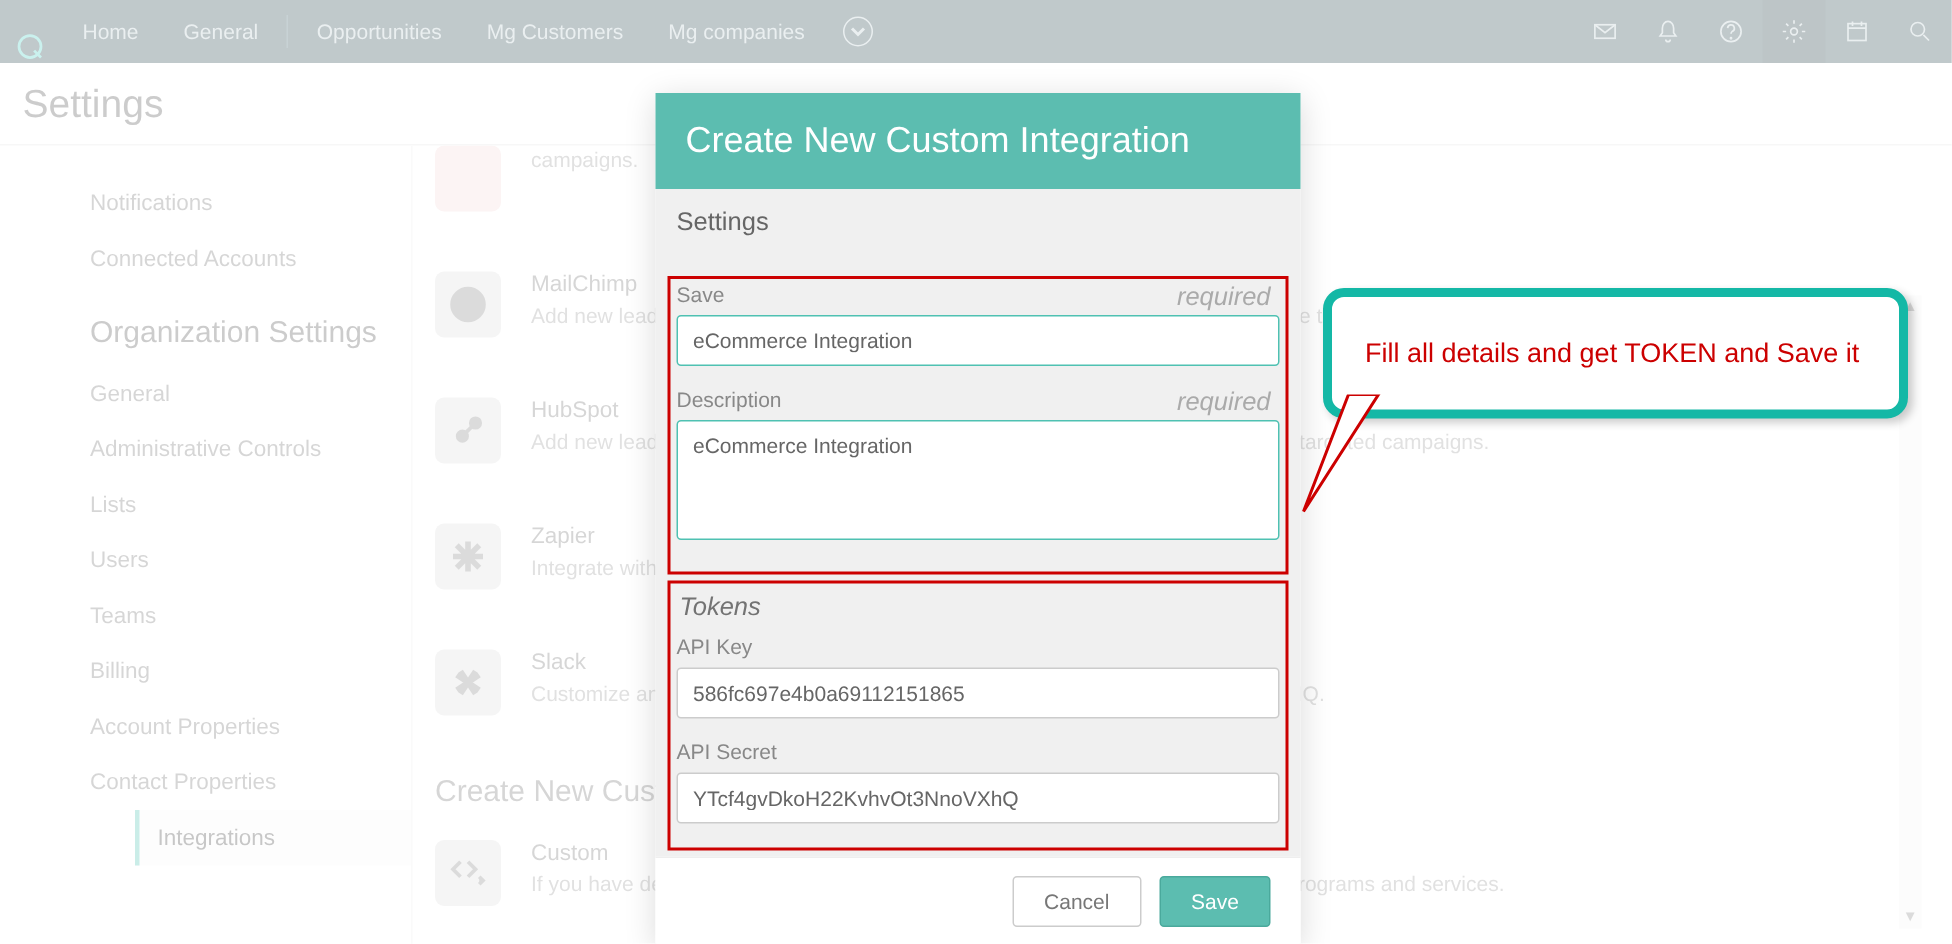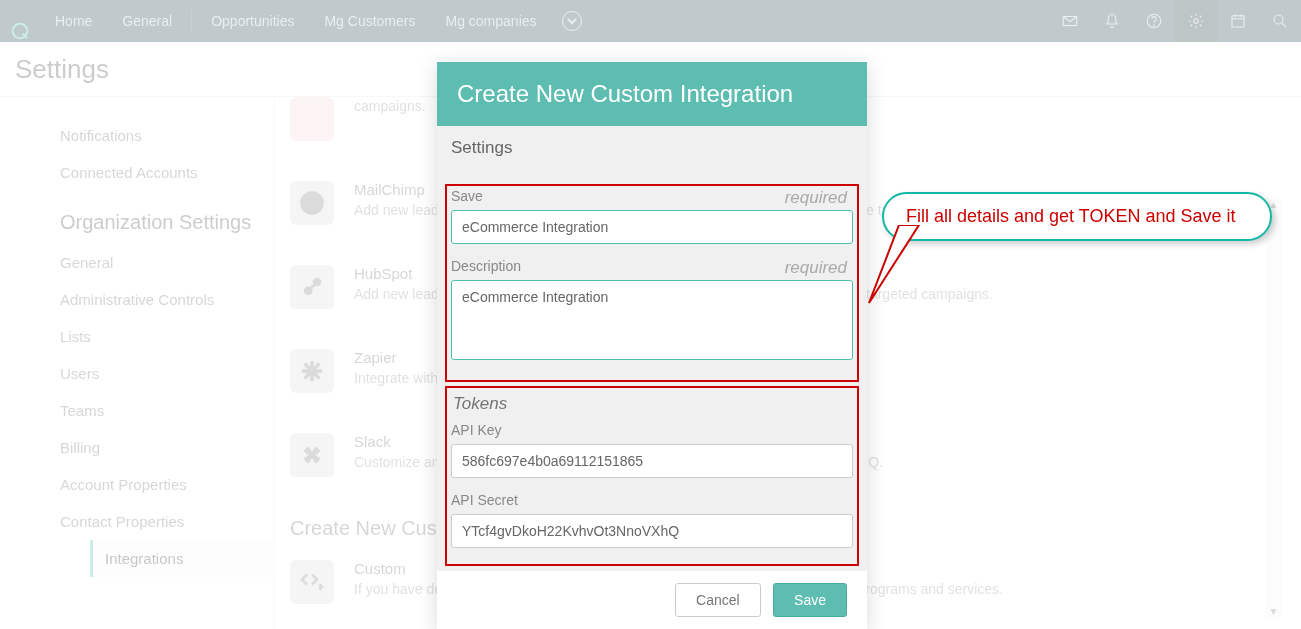--- a/index.html
+++ b/index.html
@@ -57,21 +57,21 @@
   textarea.field-input { height:80px; resize:none; }
   .highlight-box { border:2px solid #cc0000; padding:2px 4px 2px 4px; margin:4px 8px;}
 
   .modal-foot { padding:12px 20px; text-align:right; background:#fff; border-top:1px solid #eee;}
   .btn { display:inline-block; padding:8px 20px; border-radius:3px; font-size:14px; cursor:pointer; margin-left:8px;}
   .btn-cancel { background:#fff; border:1px solid #ccc; color:#777;}
   .btn-save { background:#5cbdb0; border:1px solid #4aa99c; color:#fff;}
 
   
   .callout { position:absolute; left:882px; top:192px; width:390px; z-index:30; }
-  .callout-box { border:2px solid #14b8a6; border-radius:25px; background:#fff; padding:10px 22px; box-shadow:3px 3px 6px rgba(0,0,0,0.2);}
+  .callout-box { border:6px solid #14b8a6; border-radius:14px; background:#fff; padding:25px 22px; box-shadow:3px 3px 6px rgba(0,0,0,0.2);}
   .callout-box p { color:#cc0000; font-size:18px; line-height:1.4; }
   .callout-tail { position:absolute; left:-18px; bottom:-64px; width:60px; height:80px; }
   .callout-tail svg polygon { fill:#fff; stroke:#cc0000; stroke-width:2;}
 
   .vscroll { position:absolute; right:20px; top:100px; bottom:10px; width:15px; background:#f3f3f3;}
   .vscroll-arrow { width:15px; height:15px; display:flex; align-items:center; justify-content:center; color:#888; font-size:10px;}
 </style>
 </head>
 <body>
 

